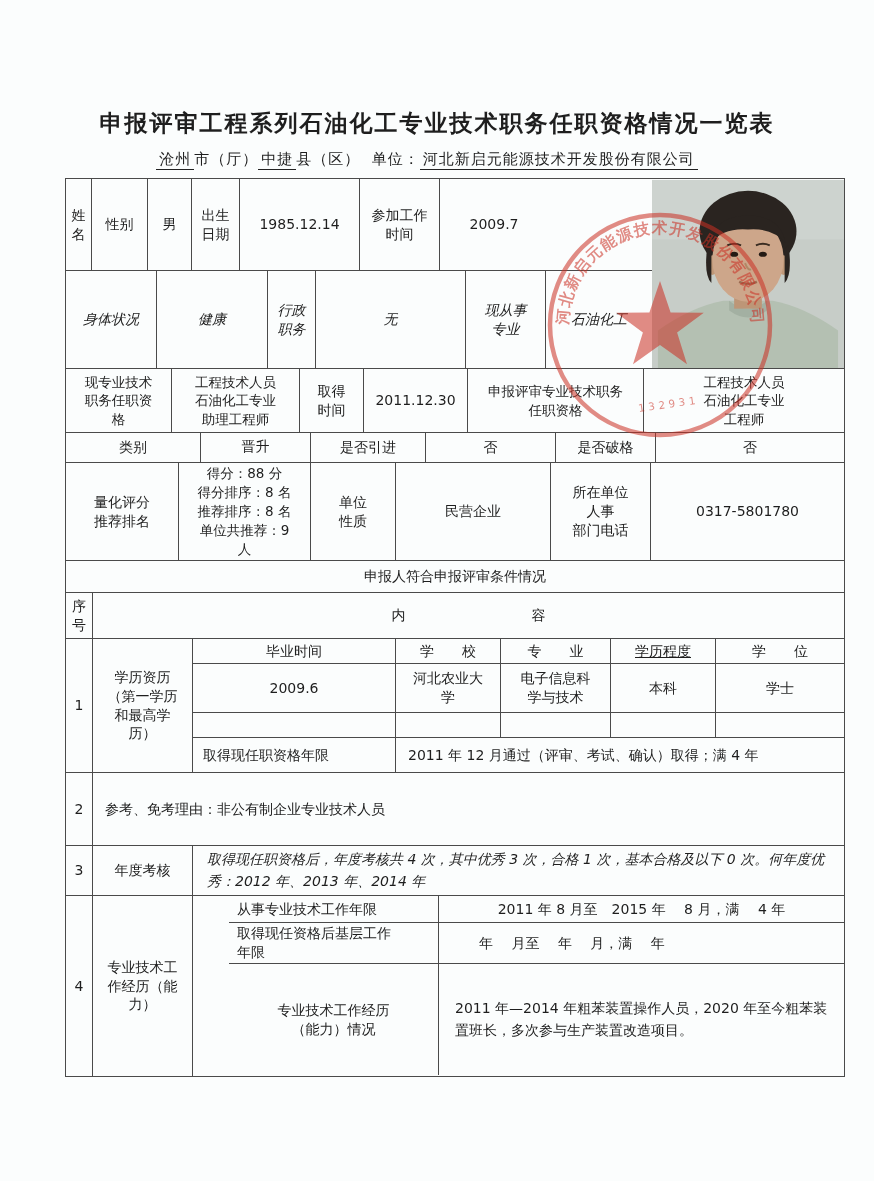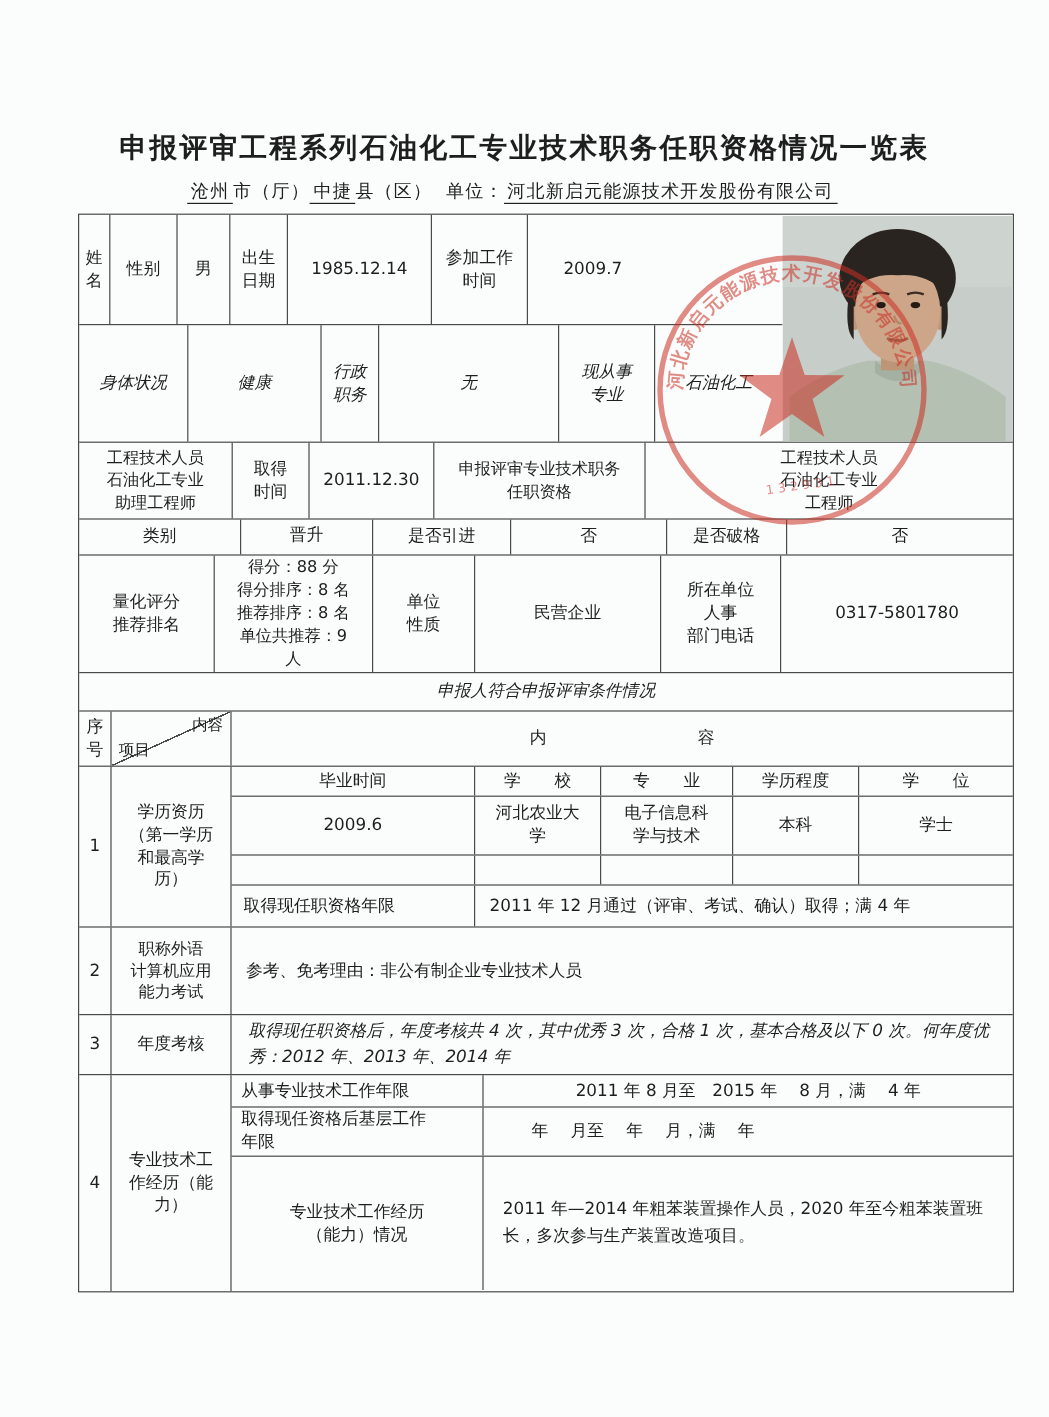--- a/index.html
+++ b/index.html
@@ -98,20 +98,23 @@
           <ellipse cx="112" cy="75" rx="4" ry="2.6" fill="#231a14"></ellipse>
           <path d="M76,66 Q83,63 90,66" stroke="#3a2c22" stroke-width="2" fill="none"></path>
           <path d="M105,66 Q112,63 119,66" stroke="#3a2c22" stroke-width="2" fill="none"></path>
           <path d="M94,84 Q97,92 100,90" stroke="#b08866" stroke-width="2" fill="none"></path>
           <path d="M88,103 Q97,107 106,103" stroke="#9c6b50" stroke-width="2.4" fill="none"></path>
         </svg>
       </div>
     </div>
 
     <div class="row" style="height:64px;">
+      <div class="c" style="width:106px; font-size:13.5px;">现专业技术
+职务任职资
+格</div>
       <div class="c" style="width:128px; font-size:13.5px;">工程技术人员
 石油化工专业
 助理工程师</div>
       <div class="c" style="width:64px;">取得
 时间</div>
       <div class="c" style="width:104px;">2011.12.30</div>
       <div class="c" style="width:176px; font-size:13.5px;">申报评审专业技术职务
 任职资格</div>
       <div class="c endc" style="flex:1; font-size:13.5px;">工程技术人员
 石油化工专业
@@ -137,45 +140,41 @@
 人</div>
       <div class="c" style="width:85px;">单位
 性质</div>
       <div class="c" style="width:155px;">民营企业</div>
       <div class="c" style="width:100px;">所在单位
 人事
 部门电话</div>
       <div class="c endc" style="flex:1;">0317-5801780</div>
     </div>
 
-    <div class="row" style="height:32px;font-style:italic;">
+    <div class="row" style="height:32px;">
       <div class="c endc" style="flex:1;">申报人符合申报评审条件情况</div>
     </div>
 
     <div class="row" style="height:46px;">
       <div class="c" style="width:27px;">序号</div>
-      <div class="c diag" style="width:100px;">
-        <span class="tr">内容</span>
-        <span class="bl">项目</span>
-      </div>
       <div class="c endc" style="flex:1;">内　　　　　　　　　容</div>
     </div>
 
     <div class="row" style="height:134px;">
       <div class="c" style="width:27px;">1</div>
       <div class="c" style="width:100px;">学历资历
 （第一学历
 和最高学
 历）</div>
       <div class="stack endc" style="flex:1;">
         <div class="row" style="height:25px;">
           <div class="c" style="width:203px;">毕业时间</div>
           <div class="c" style="width:105px;">学　　校</div>
           <div class="c" style="width:110px;">专　　业</div>
-          <div class="c" style="width:105px;">学历程度</div>
+          <div class="c" style="width:105px;text-decoration:underline;">学历程度</div>
           <div class="c endc" style="flex:1;">学　　位</div>
         </div>
         <div class="row" style="height:49px;">
           <div class="c" style="width:203px;">2009.6</div>
           <div class="c" style="width:105px;">河北农业大
 学</div>
           <div class="c" style="width:110px;">电子信息科
 学与技术</div>
           <div class="c" style="width:105px;">本科</div>
           <div class="c endc" style="flex:1;">学士</div>
@@ -189,38 +188,35 @@
         </div>
         <div class="row last" style="height:34px;">
           <div class="c lft" style="width:203px; padding-left:10px;">取得现任职资格年限</div>
           <div class="c lft endc" style="flex:1; padding-left:12px;">2011 年 12 月通过（评审、考试、确认）取得；满 4 年</div>
         </div>
       </div>
     </div>
 
     <div class="row" style="height:73px;">
       <div class="c" style="width:27px;">2</div>
-      <div class="c" style="width:100px; font-size:13.5px;">职称外语
-计算机应用
-能力考试</div>
       <div class="c lft endc" style="flex:1; padding-left:12px;">参考、免考理由：非公有制企业专业技术人员</div>
     </div>
 
     <div class="row" style="height:50px;">
       <div class="c" style="width:27px;">3</div>
       <div class="c" style="width:100px;">年度考核</div>
       <div class="c lft endc" style="flex:1; padding:2px 14px; line-height:1.55;font-style:italic;">取得现任职资格后，年度考核共 4 次，其中优秀 3 次，合格 1  次，基本合格及以下 0 次。何年度优秀：2012 年、2013 年、2014 年</div>
     </div>
 
     <div class="row last" style="height:180px;">
       <div class="c" style="width:27px;">4</div>
       <div class="c" style="width:100px;">专业技术工
 作经历（能
 力）</div>
-      <div class="stack endc" style="flex:1;">
+      <div class="stack endc" style="flex:1;margin-left:36px;">
         <div class="row" style="height:27px;">
           <div class="c lft" style="width:210px; padding-left:8px;">从事专业技术工作年限</div>
           <div class="c endc" style="flex:1;">2011 年 8 月至　2015 年　 8 月，满　 4 年</div>
         </div>
         <div class="row" style="height:41px;">
           <div class="c lft" style="width:210px; padding-left:8px;">取得现任资格后基层工作
 年限</div>
           <div class="c lft endc" style="flex:1; padding-left:40px;">年　 月至　 年　 月，满　 年</div>
         </div>
         <div class="row last" style="height:111px;">

